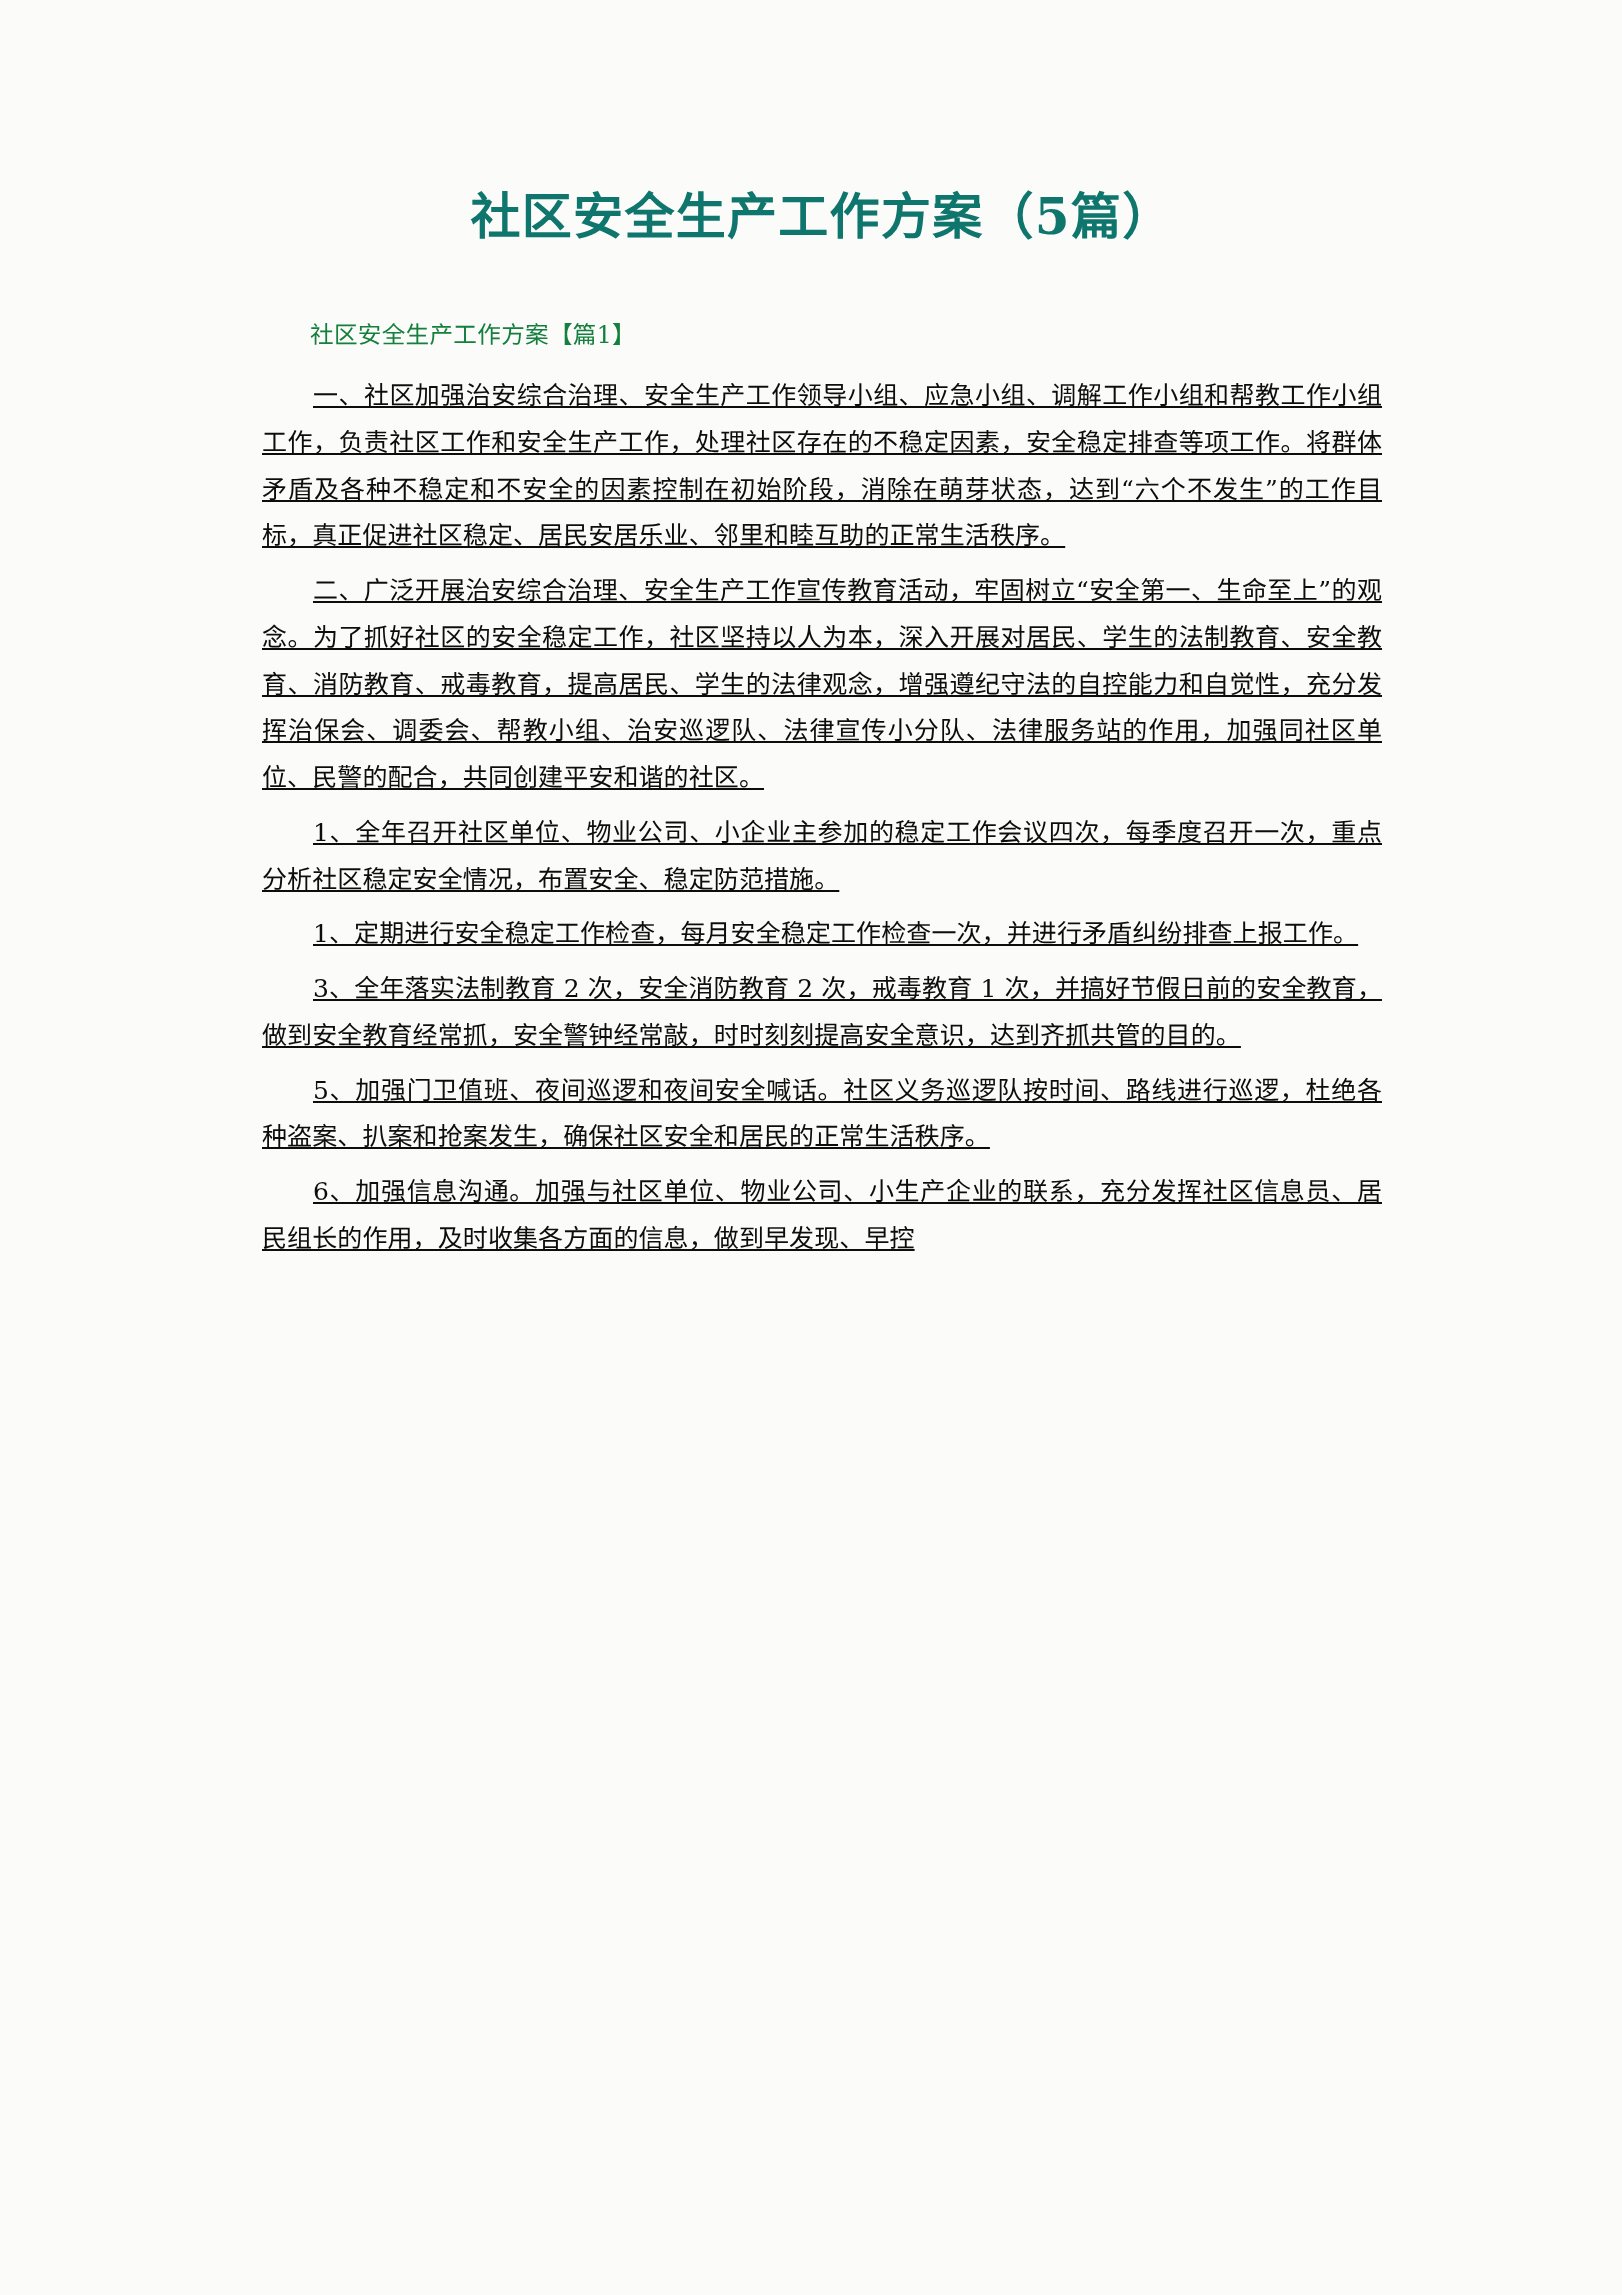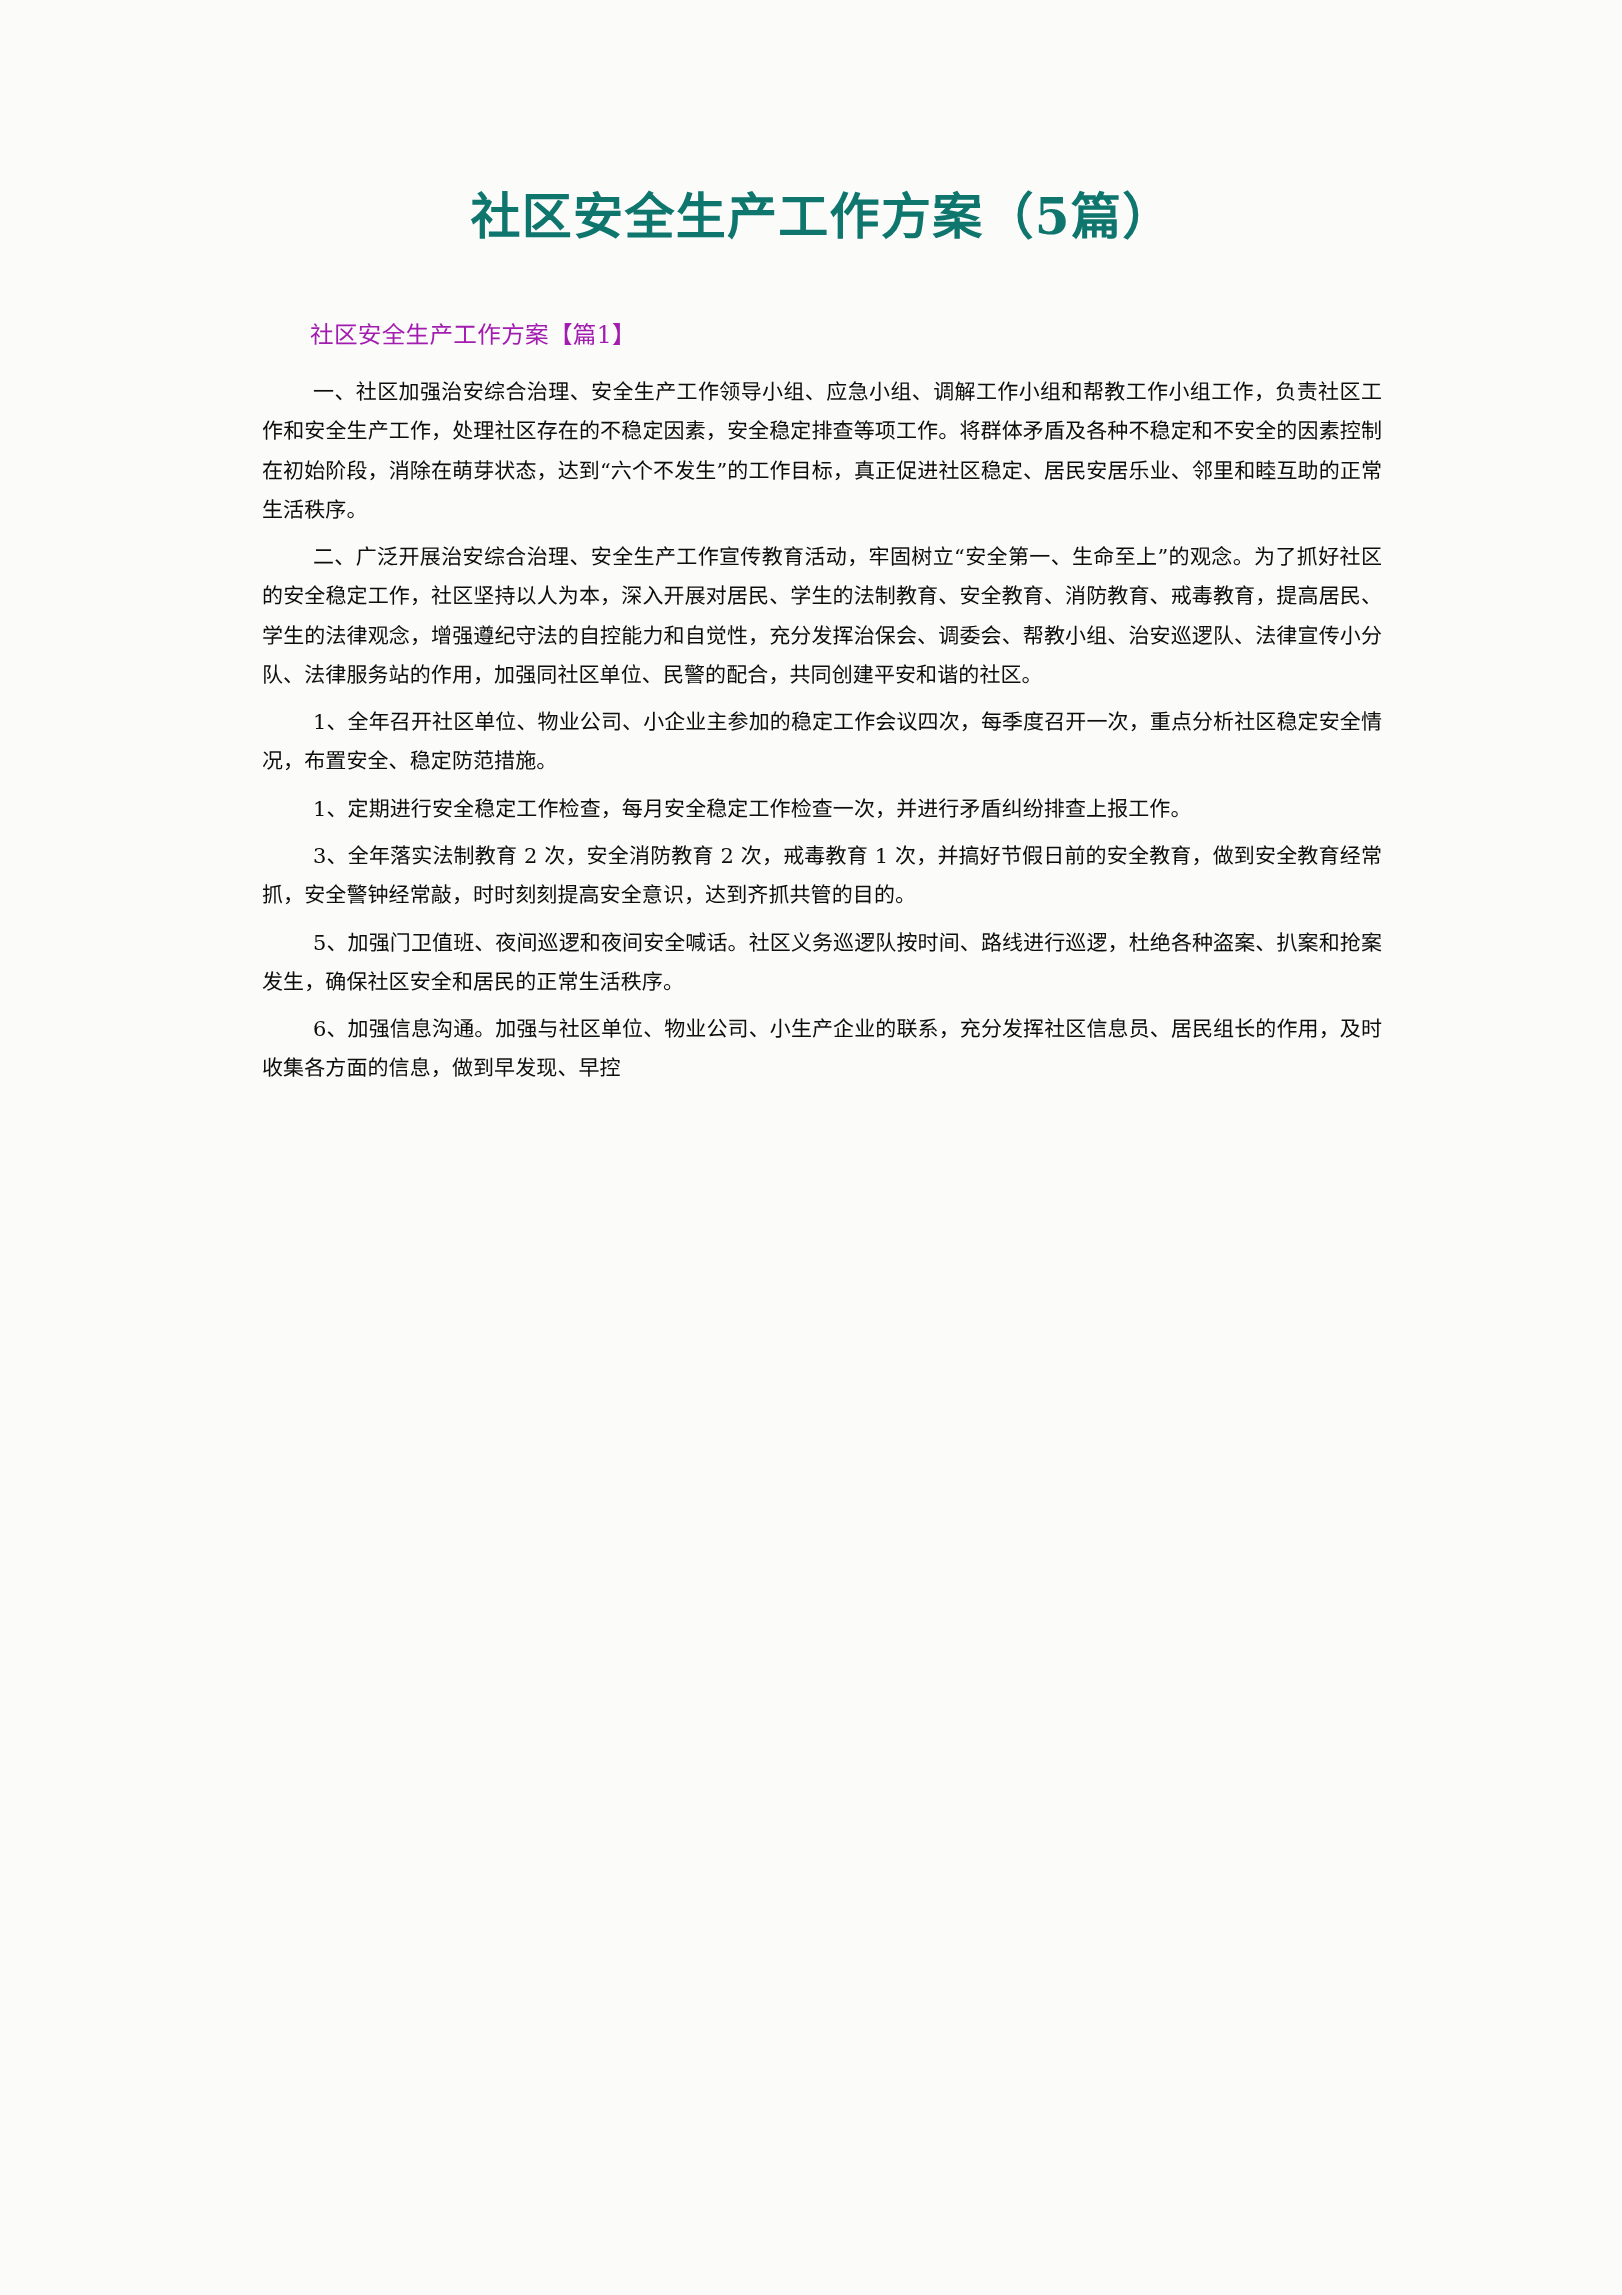--- a/index.html
+++ b/index.html
@@ -37,35 +37,36 @@
     color: #0f766e;
     white-space: nowrap;
   }
   .subtitle {
     font-size: 23.6px;
     line-height: 1.6;
     margin: 0;
     padding-top: 68px;
     padding-left: 48px;
     letter-spacing: 0.3px;
-    color: #a21caf;
+    color: #15803d;
   }
   .body-block {
     padding-top: 18.3px;
   }
   p.para {
-    font-size: 21px;
+    font-size: 25px;
     line-height: 1.87;
     margin: 0;
     text-indent: 51px;
     text-align: justify;
     text-justify: inter-ideograph;
     letter-spacing: 0.1px;
     color: #0d0d0d;
     word-break: break-all;
+    text-decoration: underline;
   }
   p.para + p.para {
     margin-top: 8px;
   }
 </style>
 </head>
 <body>
 
 <div class="page">
   <div class="content">

